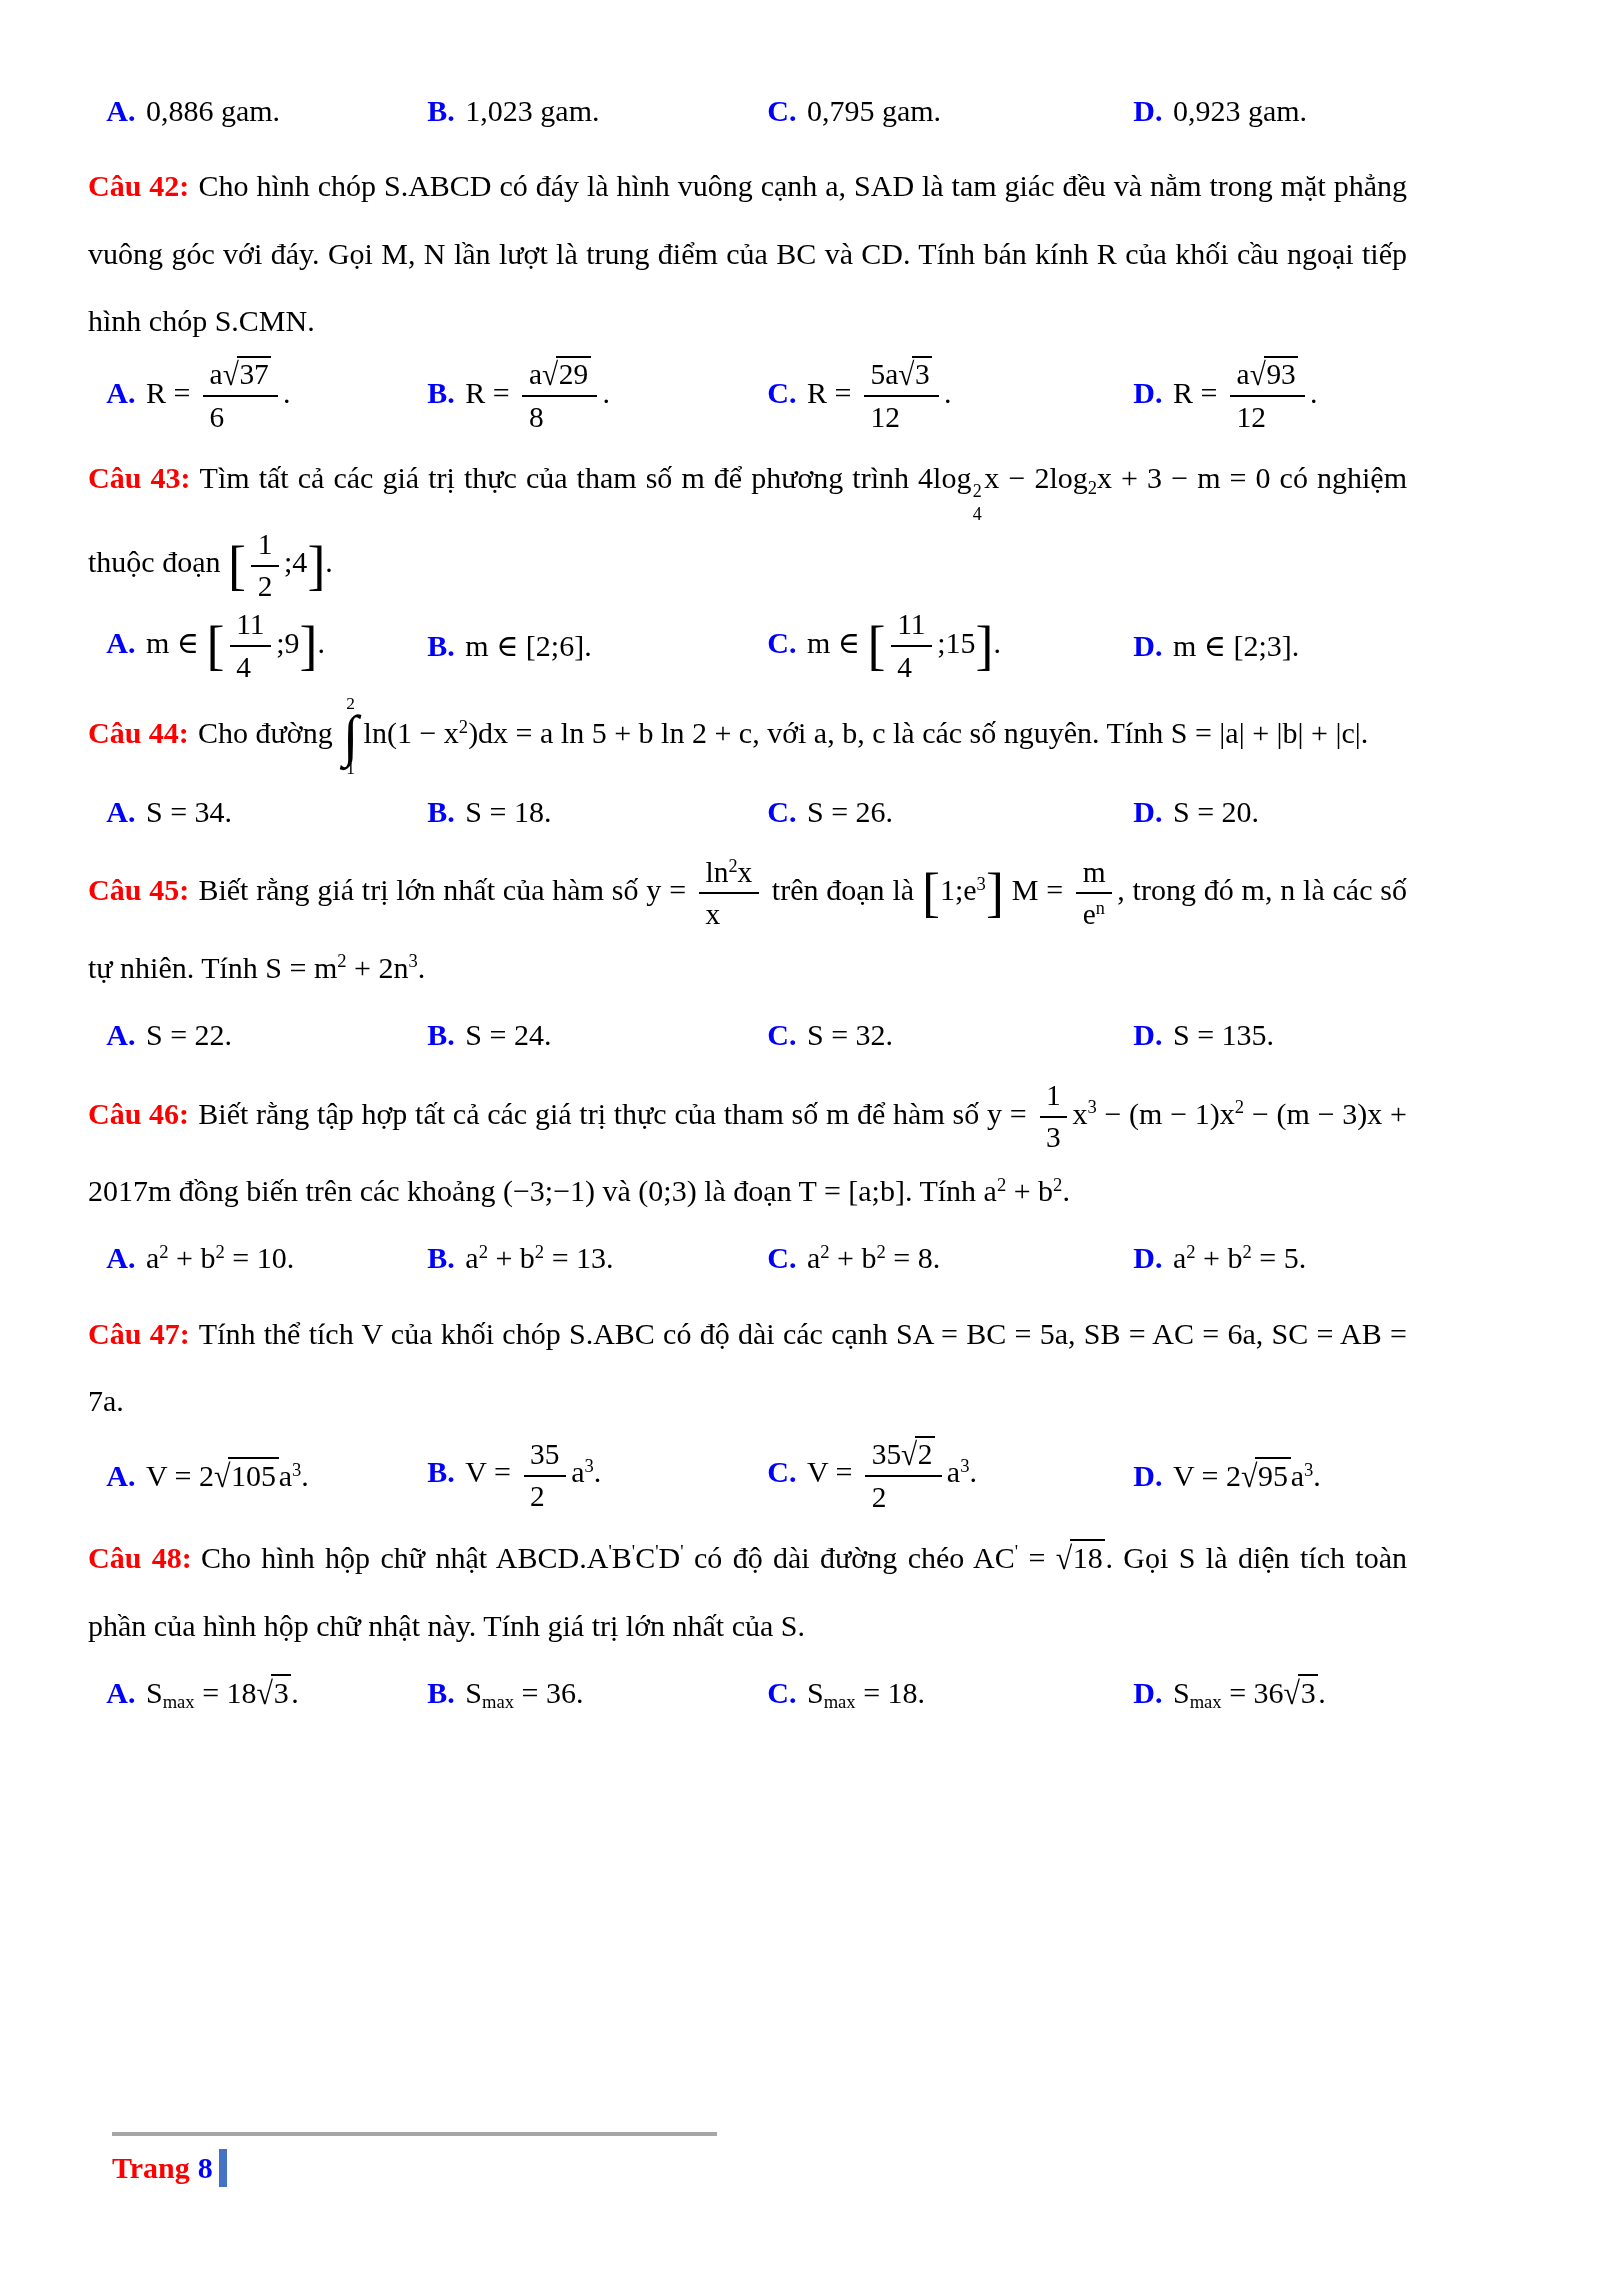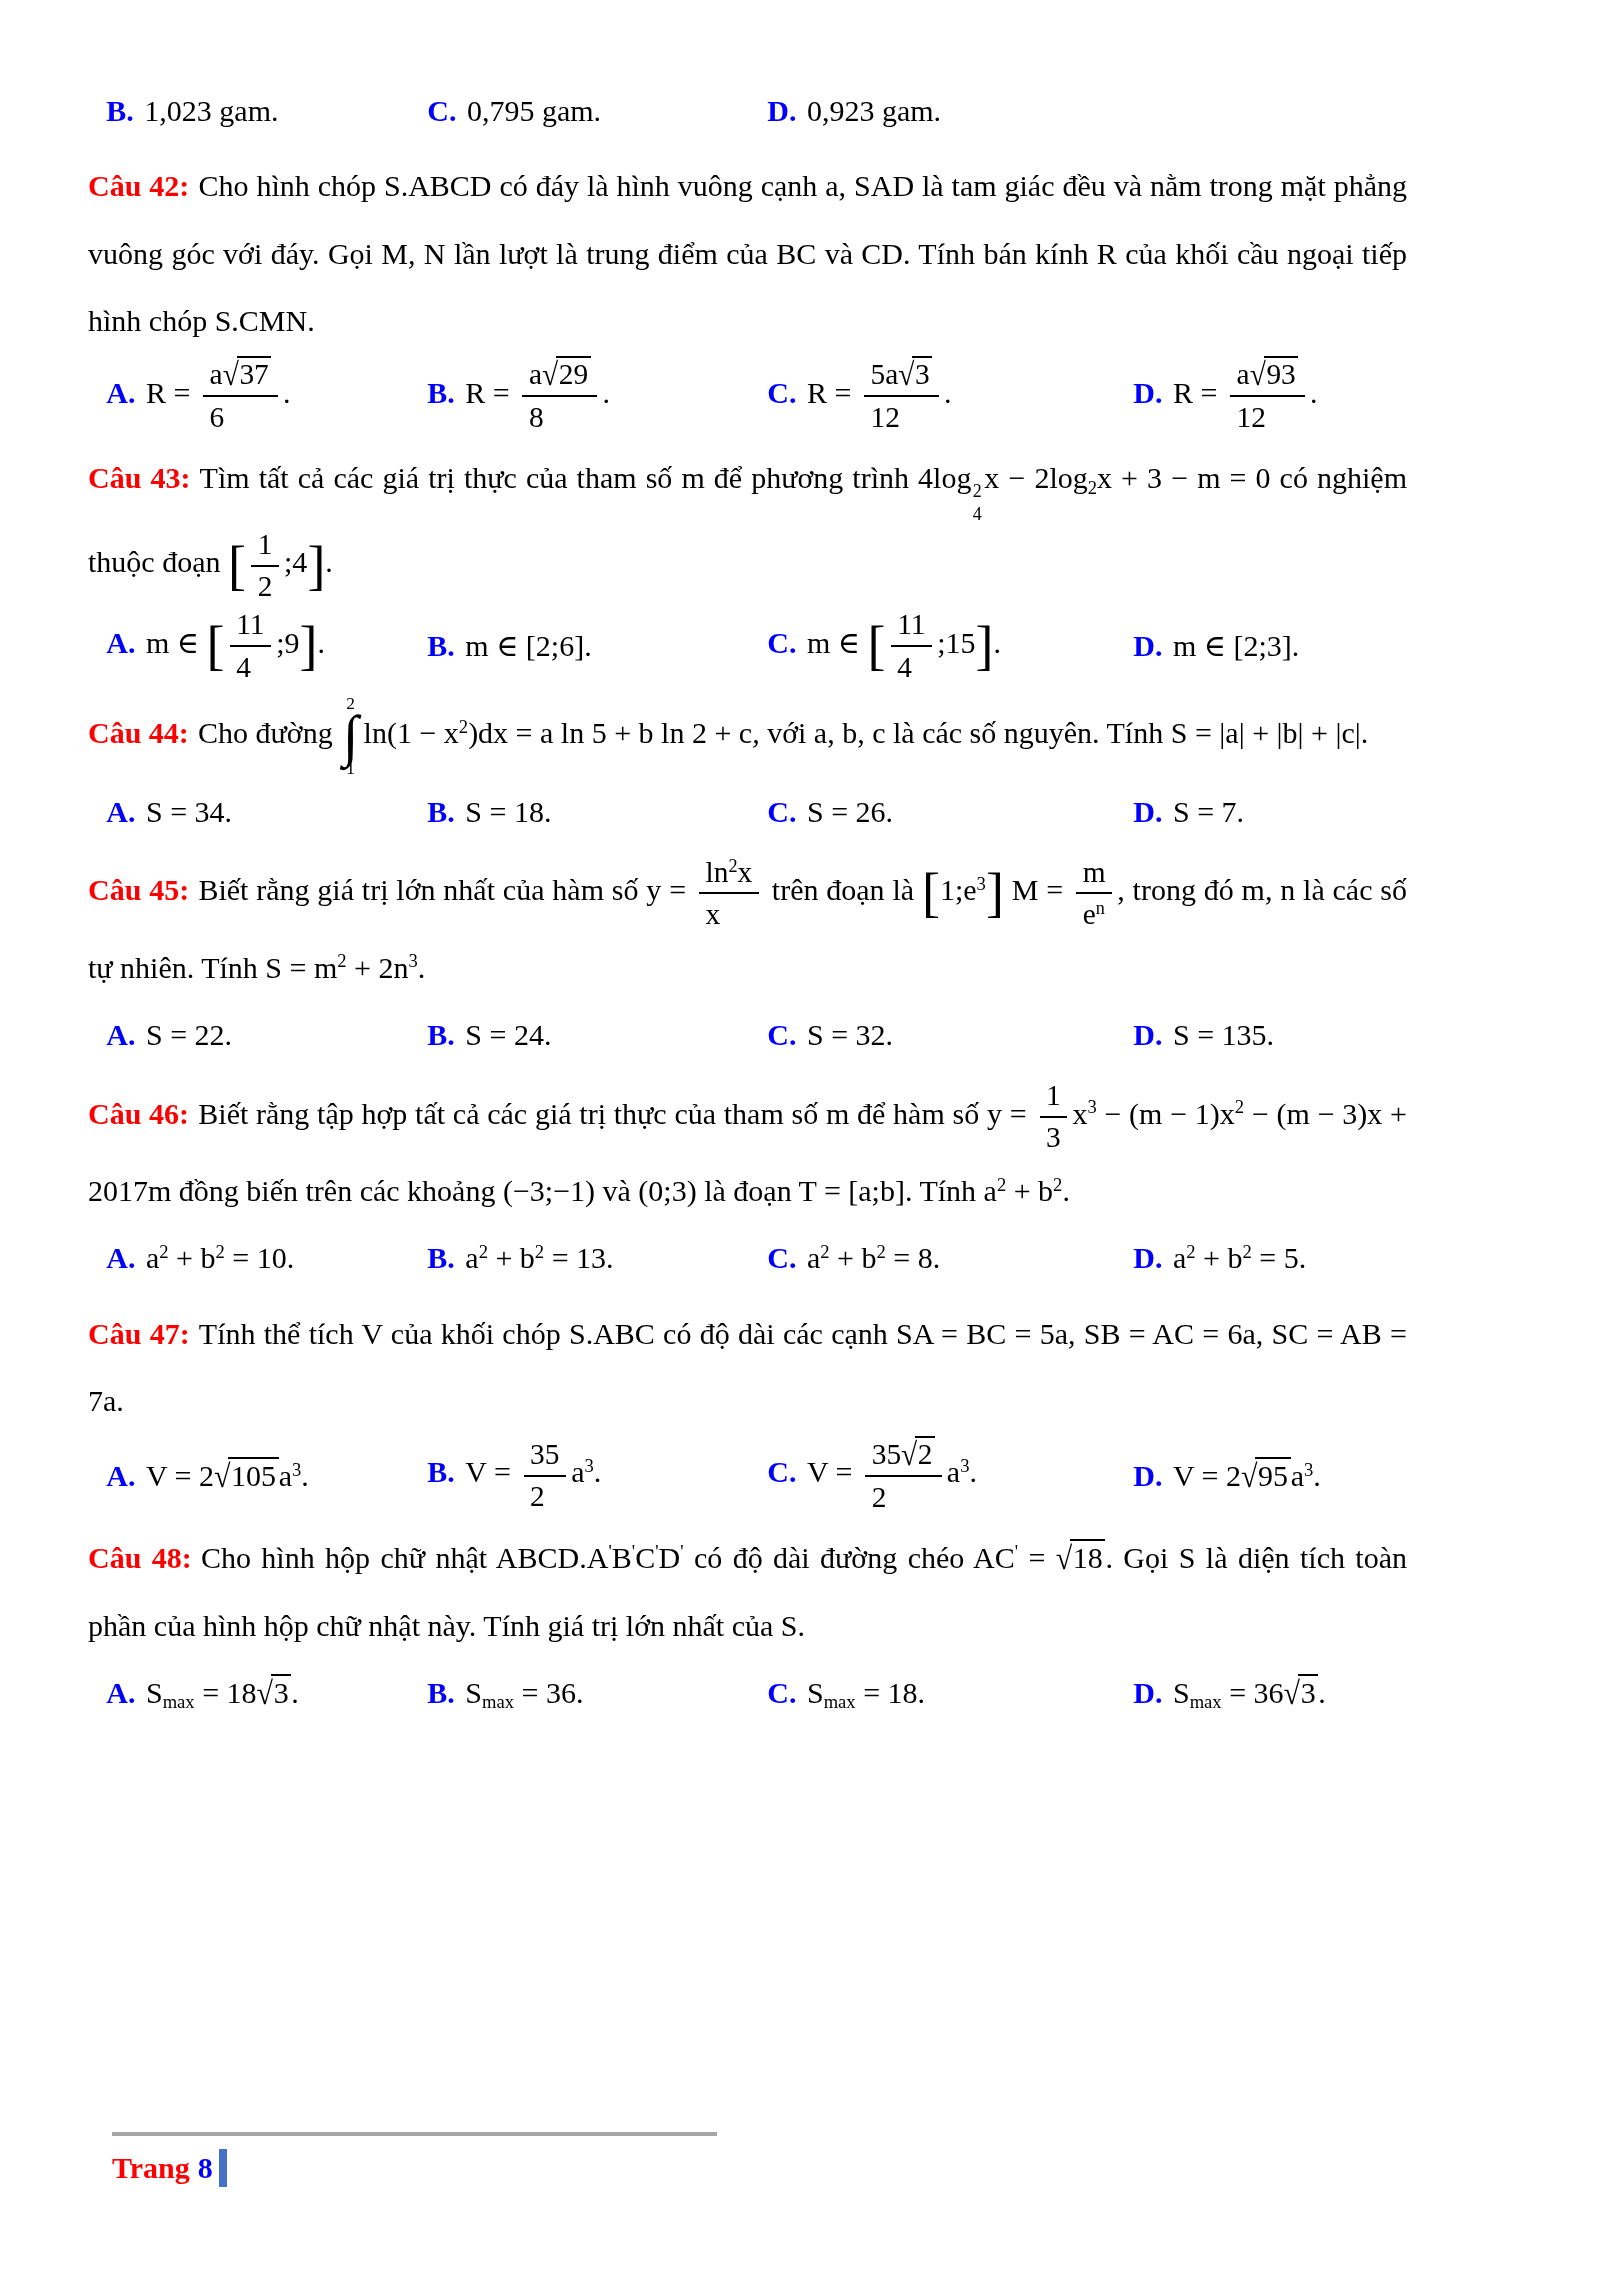--- a/index.html
+++ b/index.html
@@ -48,20 +48,21 @@
   .footer-bar{display:inline-block;width:7.9px;height:38px;background:var(--c-bar,#4472C4);margin-left:6.5px;}
 </style>
 </head>
 <body>
 
 <div class="page">
   <div class="content">
     <div>
         <div class="question">
           <div class="opts">
+            <div class="opt"><span class="letter">A.</span><span class="optc"><span>0,886 gam.</span></span></div>
             <div class="opt"><span class="letter">B.</span><span class="optc"><span>1,023 gam.</span></span></div>
             <div class="opt"><span class="letter">C.</span><span class="optc"><span>0,795 gam.</span></span></div>
             <div class="opt"><span class="letter">D.</span><span class="optc"><span>0,923 gam.</span></span></div>
           </div>
         </div>
         <div class="question">
           <div class="qbody"><span class="qlabel">Câu 42:</span><span>Cho hình chóp S.ABCD có đáy là hình vuông cạnh a, SAD là tam giác đều và nằm trong mặt phẳng vuông góc với đáy. Gọi M, N lần lượt là trung điểm của BC và CD. Tính bán kính R của khối cầu ngoại tiếp hình chóp S.CMN.</span></div>
           <div class="opts">
             <div class="opt"><span class="letter">A.</span><span class="optc"><span>R = </span><span class="frac"><span class="num"><span>a</span><span class="sqrt"><span class="rad">√</span><span class="arg">37</span></span></span><span class="den"><span>6</span></span></span><span>.</span></span></div>
             <div class="opt"><span class="letter">B.</span><span class="optc"><span>R = </span><span class="frac"><span class="num"><span>a</span><span class="sqrt"><span class="rad">√</span><span class="arg">29</span></span></span><span class="den"><span>8</span></span></span><span>.</span></span></div>
@@ -84,21 +85,21 @@
         <div class="question">
           <div class="qbody"><span class="qlabel">Câu 44:</span><span>Cho đường </span><span class="intg">
               <span class="hi">2</span>
               <span class="sym">∫</span>
               <span class="lo">1</span>
             </span><span>ln(1 − x</span><sup>2</sup><span>)dx = a ln 5 + b ln 2 + c, với a, b, c là các số nguyên. Tính S = |a| + |b| + |c|.</span></div>
           <div class="opts">
             <div class="opt"><span class="letter">A.</span><span class="optc"><span>S = 34.</span></span></div>
             <div class="opt"><span class="letter">B.</span><span class="optc"><span>S = 18.</span></span></div>
             <div class="opt"><span class="letter">C.</span><span class="optc"><span>S = 26.</span></span></div>
-            <div class="opt"><span class="letter">D.</span><span class="optc"><span>S = 7.</span></span></div>
+            <div class="opt"><span class="letter">D.</span><span class="optc"><span>S = 20.</span></span></div>
           </div>
         </div>
         <div class="question">
           <div class="qbody"><span class="qlabel">Câu 45:</span><span>Biết rằng giá trị lớn nhất của hàm số y = </span><span class="frac"><span class="num"><span>ln</span><sup>2</sup><span>x</span></span><span class="den"><span>x</span></span></span><span> trên đoạn là </span><span class="bigb">[</span><span>1;e</span><sup>3</sup><span class="bigb">]</span><span>  M = </span><span class="frac"><span class="num"><span>m</span></span><span class="den"><span>e</span><sup>n</sup></span></span><span>, trong đó m, n là các số tự nhiên. Tính S = m</span><sup>2</sup><span> + 2n</span><sup>3</sup><span>.</span></div>
           <div class="opts">
             <div class="opt"><span class="letter">A.</span><span class="optc"><span>S = 22.</span></span></div>
             <div class="opt"><span class="letter">B.</span><span class="optc"><span>S = 24.</span></span></div>
             <div class="opt"><span class="letter">C.</span><span class="optc"><span>S = 32.</span></span></div>
             <div class="opt"><span class="letter">D.</span><span class="optc"><span>S = 135.</span></span></div>
           </div>

